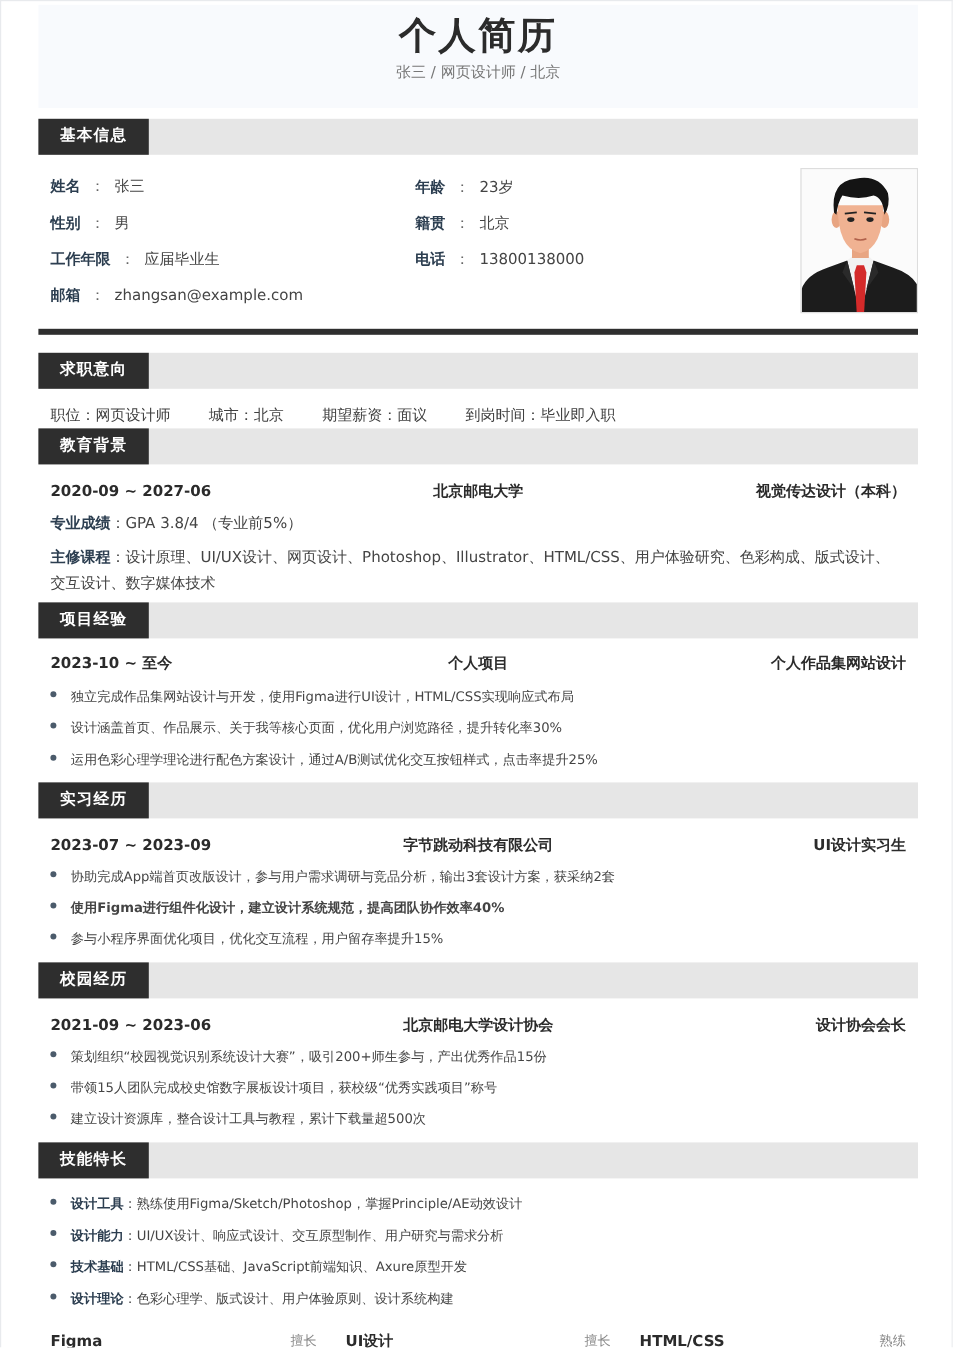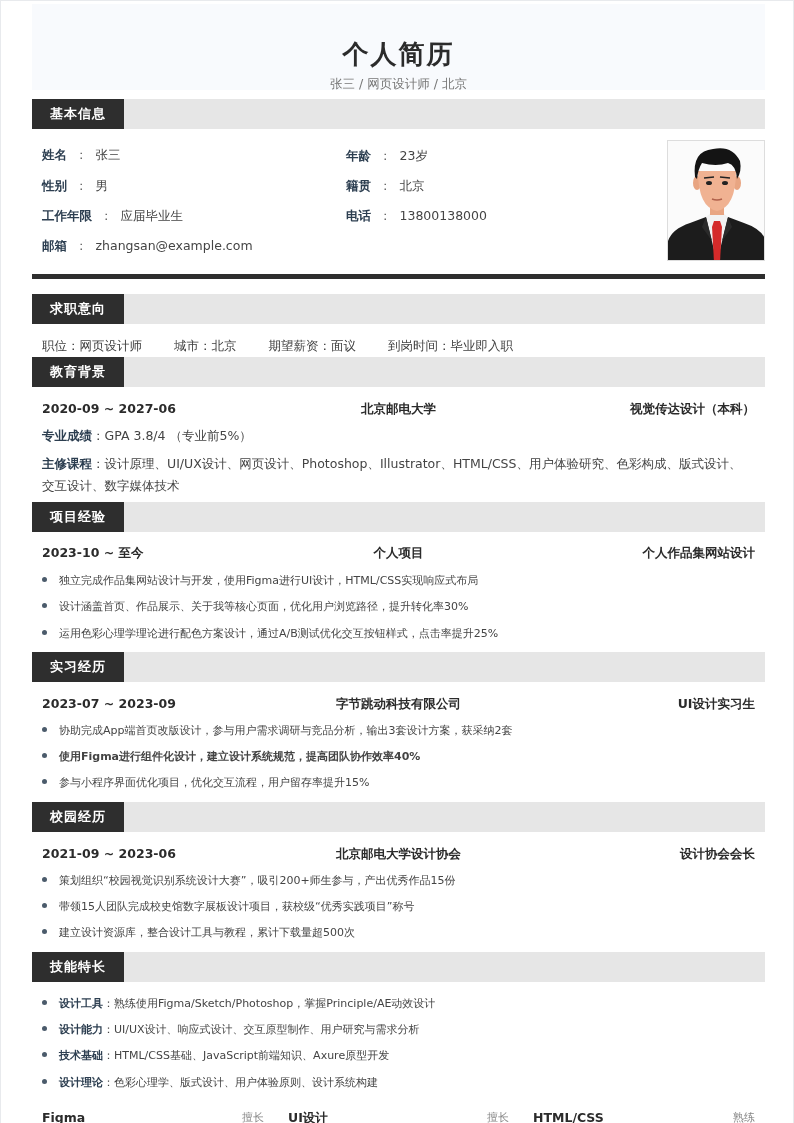--- a/index.html
+++ b/index.html
@@ -1,20 +1,20 @@
 <!DOCTYPE html>
 <html><head>
 <meta charset="utf-8">
 <style>
   * { box-sizing: border-box; margin: 0; padding: 0; }
   html, body { width: 794px; height: 1123px; overflow: hidden; background: #ffffff; }
   body { font-family: "DejaVu Sans", "Liberation Sans", sans-serif; color: #444; position: relative; }
   .page { position: absolute; left: 0; top: 0; width: 794px; height: 1123px; border: 1px solid #e8eaed; border-bottom: none; background: #fff; }
   .header { position: absolute; left: 31px; top: 3px; width: 733px; height: 86px; background: #f8fafd; text-align: center; }
-  .header .title { font-size: 26px; font-weight: bold; color: #2b2b2b; margin-top: 34px; letter-spacing: 2px; line-height: 32px; }
+  .header .title { font-size: 31px; font-weight: bold; color: #2b2b2b; margin-top: 10px; letter-spacing: 2px; line-height: 32px; }
   .header .subtitle { font-size: 12.5px; color: #777; margin-top: 6px; line-height: 16px; }
 
   .sec-head { position: absolute; left: 31px; width: 733px; height: 30px; background: #e6e6e6; }
   .sec-head .tag { position: absolute; left: 0; top: 0; width: 92px; height: 30px; background: #2e2e2e; color: #fff; font-size: 13px; font-weight: bold; line-height: 30px; text-align: center; letter-spacing: 1px; }
 
   .info-row { position: absolute; font-size: 12.5px; line-height: 18px; }
   .lbl { color: #2c3e50; font-weight: bold; }
   .colon { color: #666; margin: 0 8px 0 8px; }
   .val { color: #444; }
 

